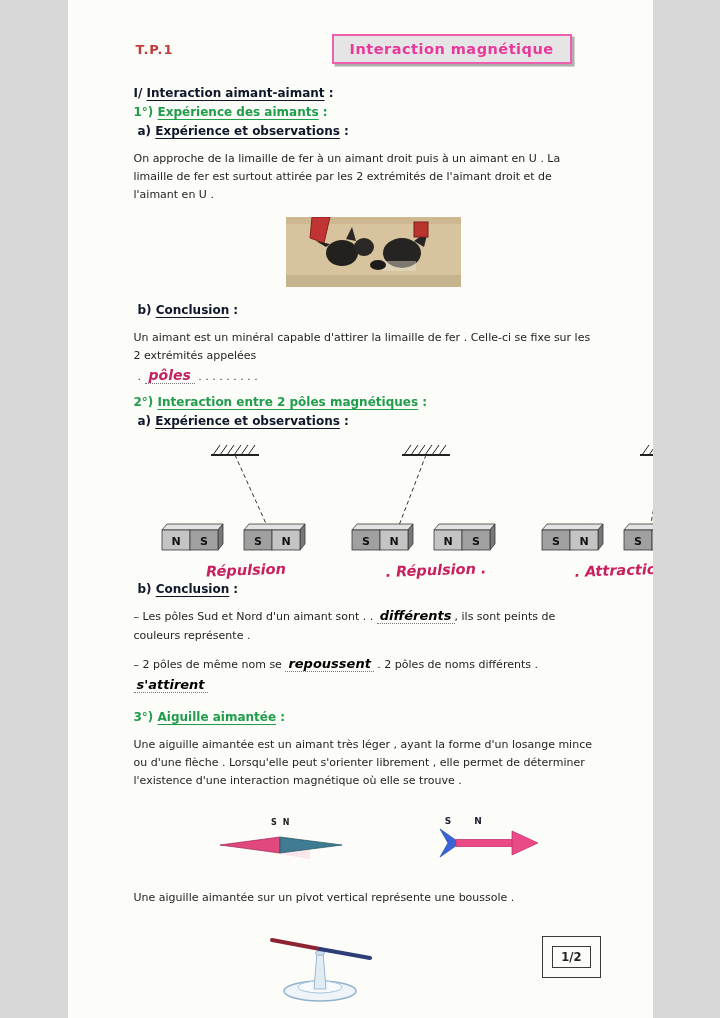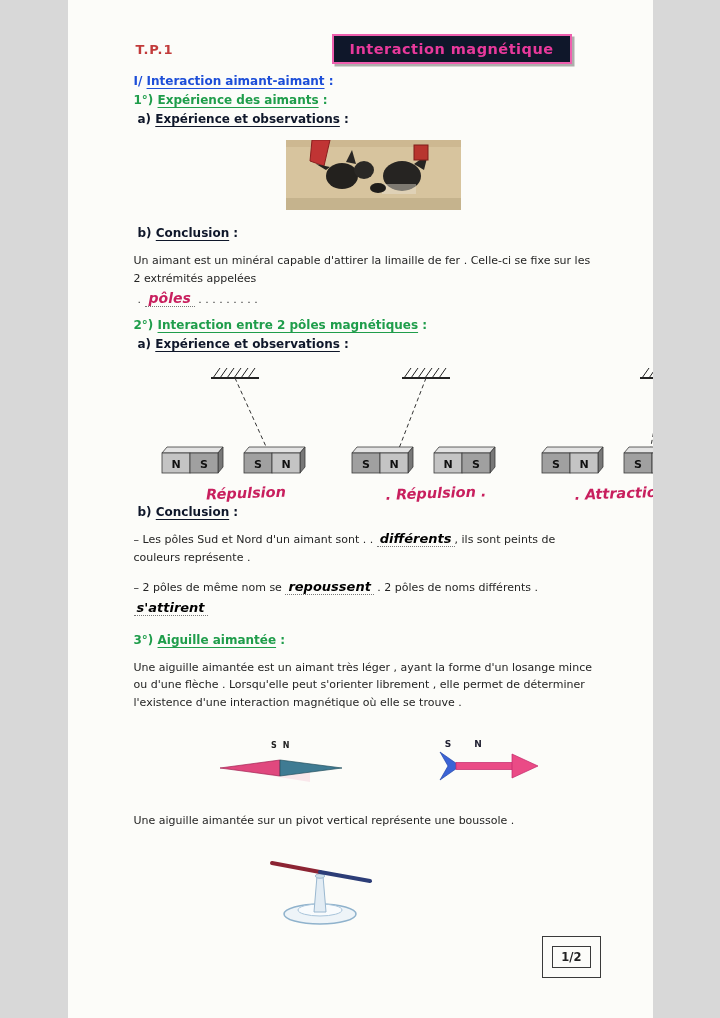--- a/index.html
+++ b/index.html
@@ -10,27 +10,27 @@
   }
   .content { position:relative; padding:34px 60px 0 66px; }
 
   
   .header-row { position:relative; height:40px; }
   .tp-label { position:absolute; left:2px; top:8px; color:#c23b3b; font-weight:bold; font-size:13px; letter-spacing:1px; }
   .title-box {
     position:absolute; left:198px; top:0; padding:5px 16px;
     border:2px solid #ee5fae; box-shadow:2.5px 2.5px 0 rgba(110,110,110,.55);
     color:#e8399b; font-weight:bold; font-size:14.5px; letter-spacing:.5px;
-    background:#0f172a;
+    background:#e5e5e5;
   }
 
   
   .hd { font-weight:bold; font-size:12px; margin:0; }
   .hd .u { text-decoration:underline; text-underline-offset:3px; text-decoration-thickness:1.4px; }
-  .hd-red   { color:#1d4ed8; }
+  .hd-red   { color:#0f172a; margin-top:12px; }
   .hd-green { color:#1f9d4b; margin-top:5px; }
   .hd-blue  { color:#0f172a; margin-top:5px; margin-left:4px; }
   .hd-blue.solo { margin-top:16px; }
 
   
   .body-text { font-size:11px; line-height:1.62; margin:12px 0 0 0; }
   .answer-line { font-size:11px; margin:2px 0 0 4px; color:#3a3a3a; }
 
   .hw-red  { color:#c81f5e; font-style:italic; font-weight:bold; }
   .hw-blue { color:#000000; font-style:italic; font-weight:bold; font-size:13px; border-bottom:1.5px dotted #777; padding:0 3px; }
@@ -73,20 +73,21 @@
       <span class="tp-label">T.P.1</span>
       <span class="title-box">Interaction magnétique</span>
     </div>
 
     <div class="hd hd-red"><span>I/ </span><span class="u">Interaction aimant-aimant</span><span> :</span></div>
 
     <div class="hd hd-green"><span>1°) </span><span class="u">Expérience des aimants</span><span> :</span></div>
 
     <div class="hd hd-blue"><span>a) </span><span class="u">Expérience et observations</span><span> :</span></div>
 
+    <p class="body-text">On approche de la limaille de fer à un aimant droit puis à un aimant en U . La limaille de fer est surtout attirée par les 2 extrémités de l'aimant droit et de l'aimant en U .</p>
 
     <div class="photo-wrap">
       <svg width="175" height="70" viewBox="0 0 175 70">
         <rect x="0" y="0" width="175" height="70" fill="#d7c49e"></rect>
         <rect x="0" y="0" width="175" height="7" fill="#c9b48c" opacity="0.7"></rect>
         <rect x="0" y="58" width="175" height="12" fill="#b7a57f" opacity="0.55"></rect>
         <polygon points="26,0 44,0 38,26 24,21" fill="#c03434" stroke="#8a1f1f" stroke-width="1"></polygon>
         <ellipse cx="56" cy="36" rx="16" ry="13" fill="#23211e"></ellipse>
         <polygon points="40,30 30,24 44,27" fill="#23211e"></polygon>
         <polygon points="60,22 66,10 70,24" fill="#2a2724"></polygon>

